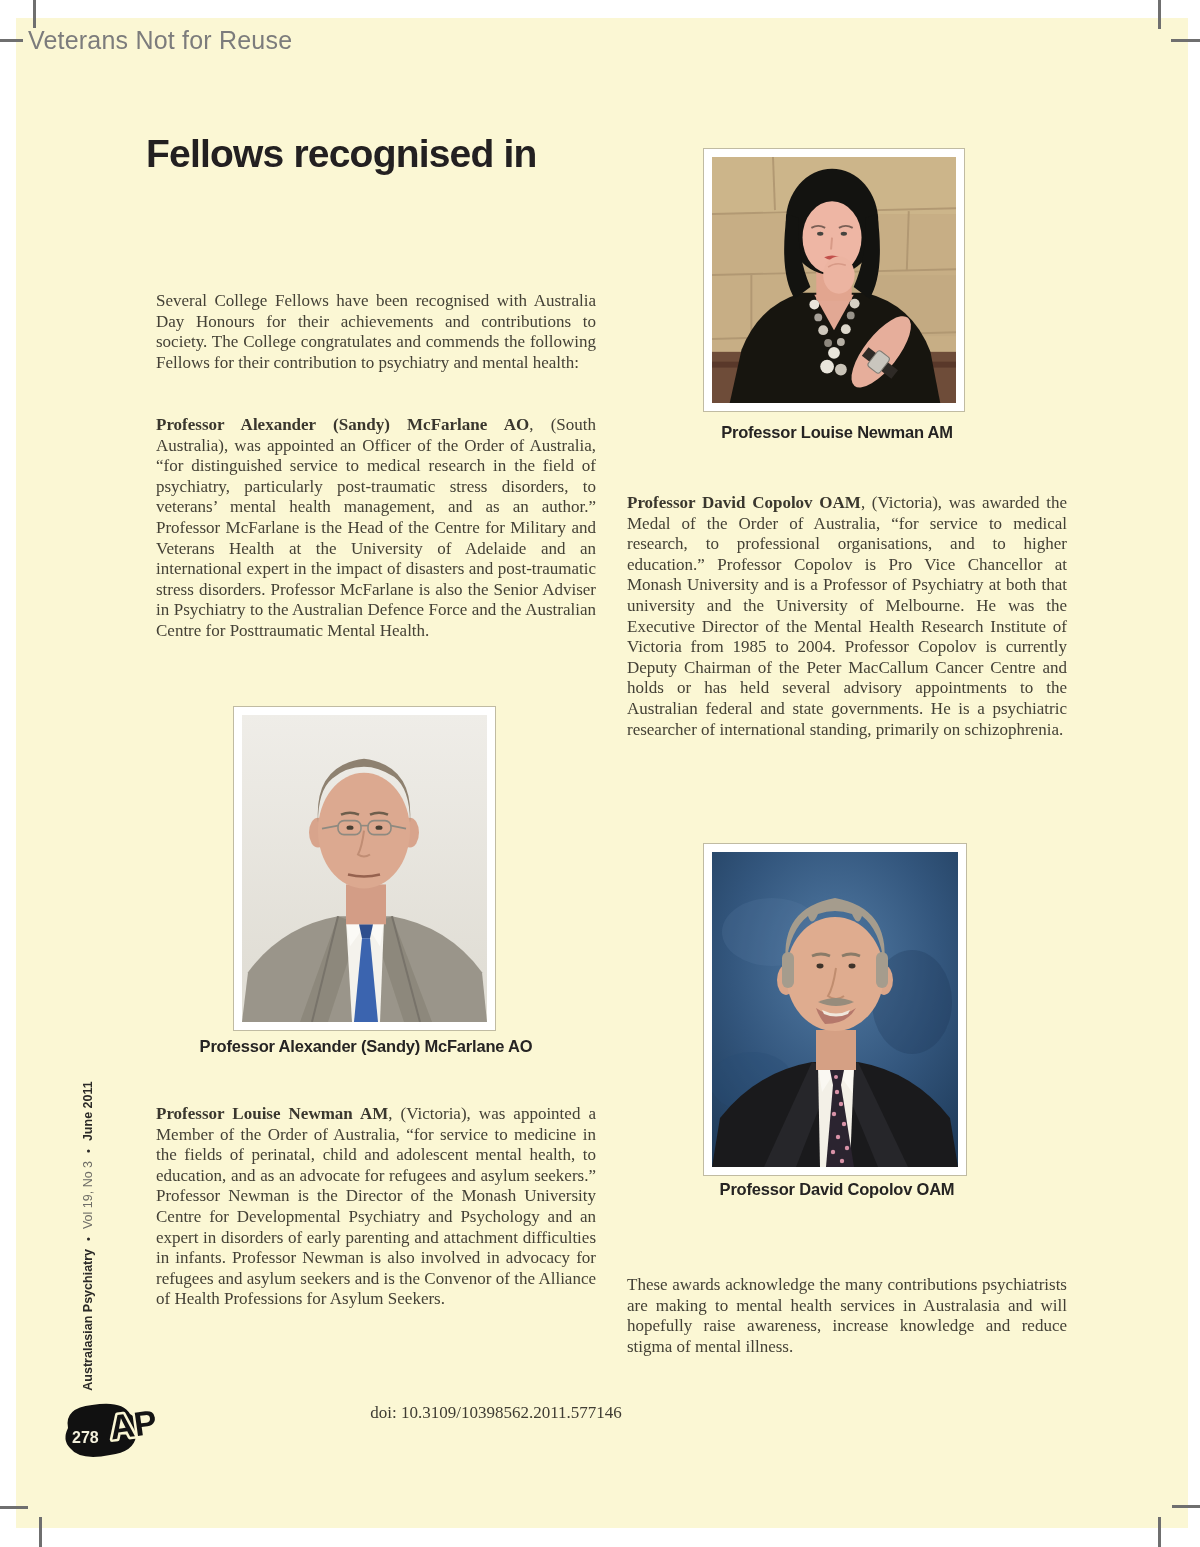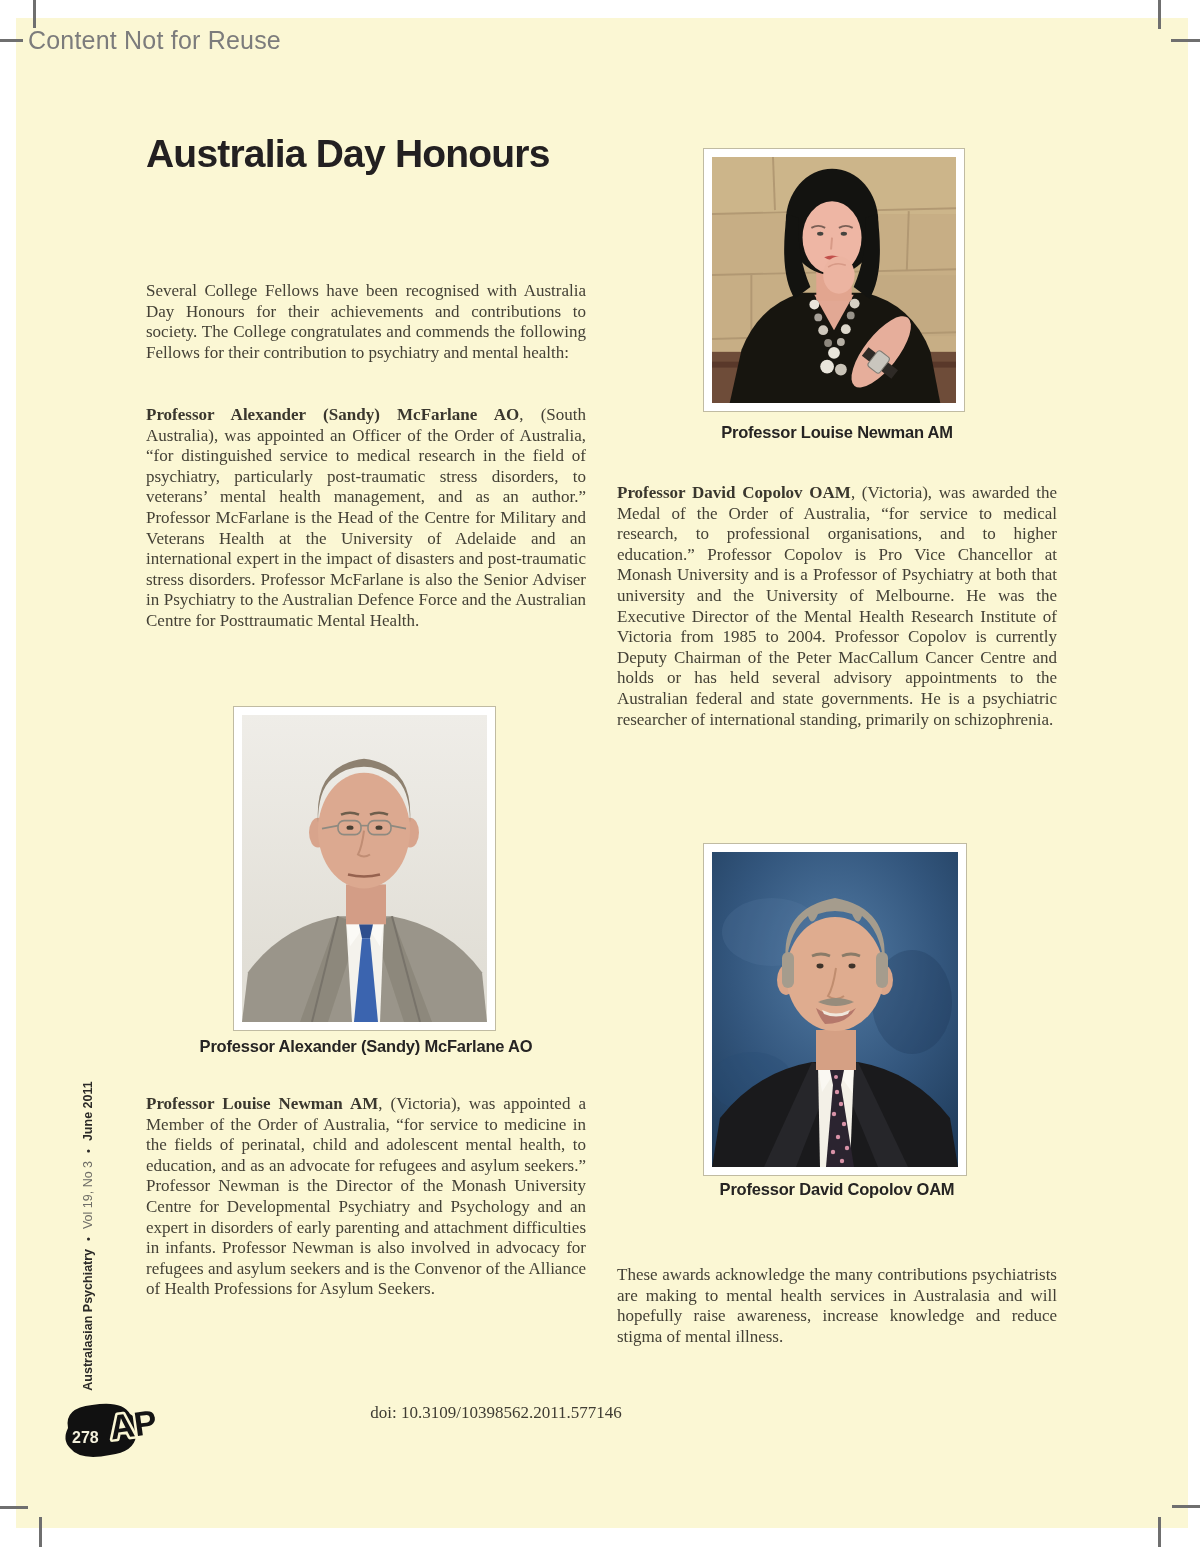--- a/index.html
+++ b/index.html
@@ -19,21 +19,21 @@
     font-size:25px;color:var(--watermark,#7C7C7C);letter-spacing:.2px;
   }
   .title{
     position:absolute;left:146px;top:130px;width:500px;
     font-family:"Liberation Sans",sans-serif;
     font-weight:700;font-size:39px;line-height:48px;letter-spacing:-.8px;
     color:var(--heading,#232021);margin:0;
   }
   .title span{display:block;}
   .body-par{
-    position:absolute;width:440px;margin:0;
+    position:absolute;width:440px;margin:10px;
     font-size:17px;line-height:20.6px;text-align:justify;
     color:var(--body-text,#444136);
   }
   .body-par b{font-weight:700;color:#3A372E;}
   .photo{
     position:absolute;background:#ffffff;padding:8px;
     border:1px solid #C0BBA2;box-sizing:border-box;margin:0;
   }
   .photo svg{display:block;width:100%;height:100%;}
   .caption{
@@ -63,24 +63,24 @@
 
 <div class="crop" style="left:33px;top:0;width:3px;height:28px"></div>
 <div class="crop" style="left:0;top:39px;width:23px;height:3px"></div>
 <div class="crop" style="left:1158px;top:0;width:3px;height:29px"></div>
 <div class="crop" style="left:1171px;top:39px;width:29px;height:3px"></div>
 <div class="crop" style="left:0;top:1506px;width:28px;height:3px"></div>
 <div class="crop" style="left:39px;top:1517px;width:3px;height:30px"></div>
 <div class="crop" style="left:1172px;top:1505px;width:28px;height:3px"></div>
 <div class="crop" style="left:1158px;top:1517px;width:3px;height:30px"></div>
 
-<div class="watermark">Content Not for Reuse</div>
+<div class="watermark">Veterans Not for Reuse</div>
 
 <h1 class="title">
-  <span>Australia Day Honours</span>
+  <span>Fellows recognised in</span>
 </h1>
 
 <p class="body-par" style="left:146px;top:281px">Several College Fellows have been recognised with Australia Day Honours for their achievements and contributions to society. The College congratulates and commends the following Fellows for their contribution to psychiatry and mental health:</p>
 
 <p class="body-par" style="left:146px;top:405px"><b>Professor Alexander (Sandy) McFarlane AO</b><span>, (South Australia), was appointed an Officer of the Order of Australia, “for distinguished service to medical research in the field of psychiatry, particularly post-traumatic stress disorders, to veterans’ mental health management, and as an author.” Professor McFarlane is the Head of the Centre for Military and Veterans Health at the University of Adelaide and an international expert in the impact of disasters and post-traumatic stress disorders. Professor McFarlane is also the Senior Adviser in Psychiatry to the Australian Defence Force and the Australian Centre for Posttraumatic Mental Health.</span></p>
 
 <figure class="photo" style="left:233px;top:706px;width:263px;height:325px">
   <svg viewBox="0 0 245 308" preserveAspectRatio="none" aria-hidden="true">
     <defs>
       <linearGradient id="mfBg" x1="0" y1="0" x2="0" y2="1">

